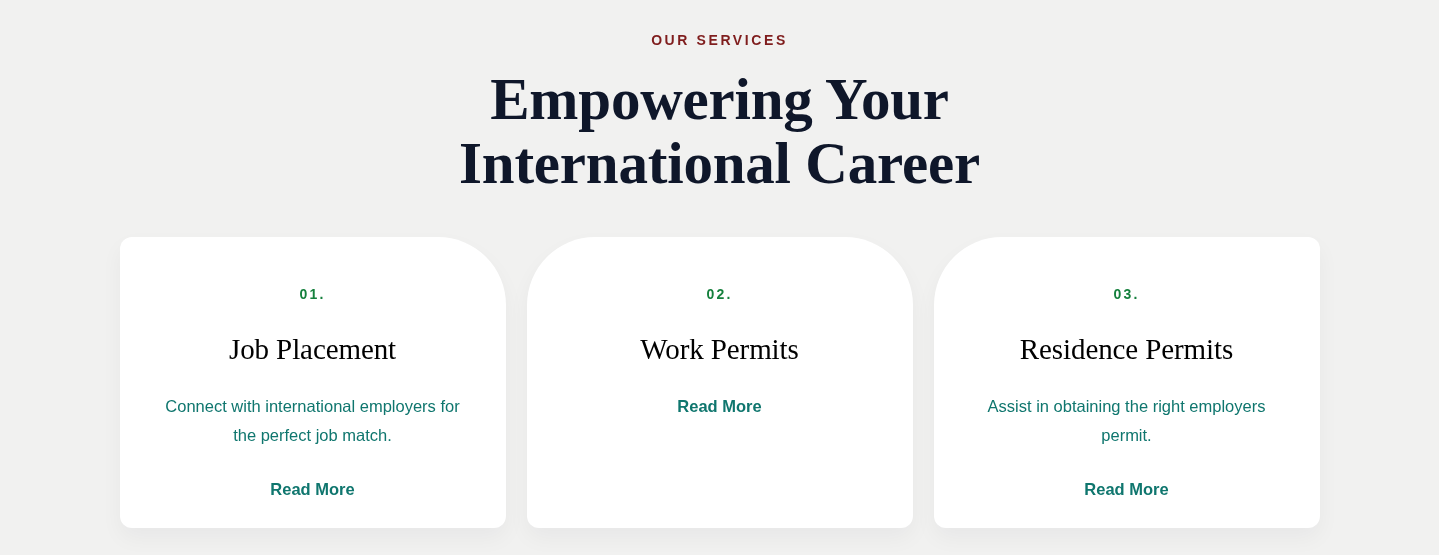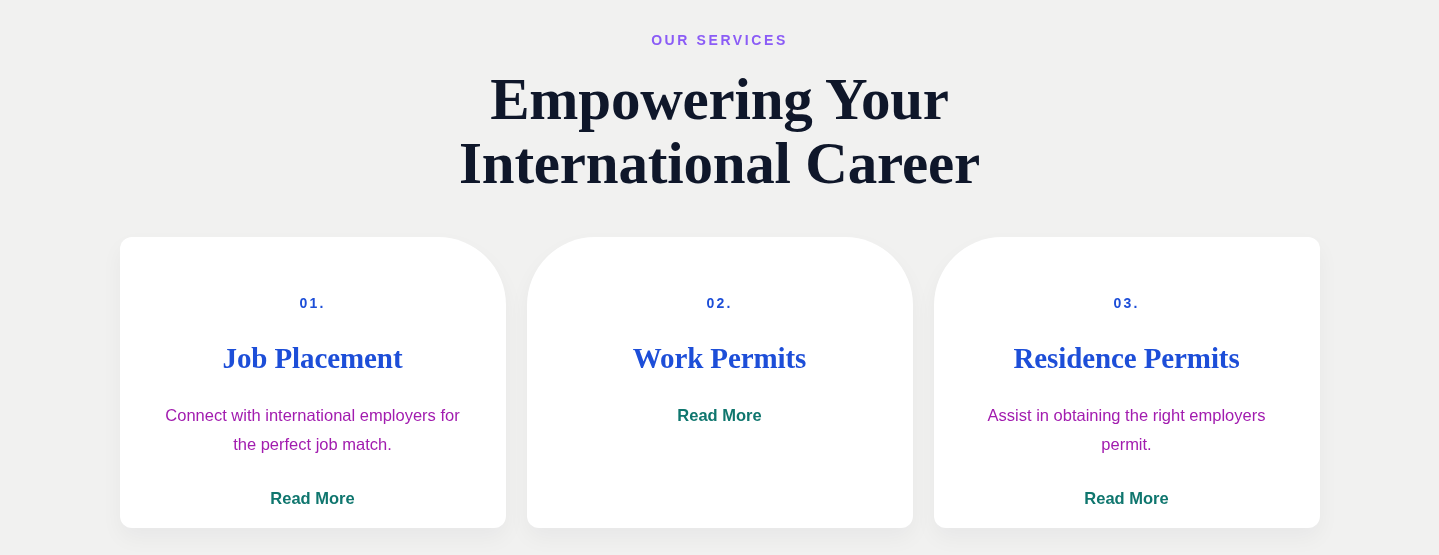--- a/index.html
+++ b/index.html
@@ -26,21 +26,21 @@
     width: 100%;
     text-align: center;
     padding-top: 33px;
   }
 
   .eyebrow {
     font-family: "Liberation Sans", sans-serif;
     font-size: 14px;
     font-weight: 700;
     letter-spacing: 2.6px;
-    color: #8b5cf6;
+    color: #7f1d1d;
     text-transform: uppercase;
     line-height: 1;
     margin: 0;
   }
 
   .section-title {
     font-family: "Liberation Serif", serif;
     font-size: 59px;
     font-weight: 700;
     color: #0f172a;
@@ -85,40 +85,40 @@
   
   .card.card-3 {
     border-radius: 68px 12px 12px 12px;
   }
 
   .card-number {
     font-family: "Liberation Sans", sans-serif;
     font-size: 14px;
     font-weight: 700;
     letter-spacing: 2.2px;
-    color: #1d4ed8;
+    color: #15803d;
     line-height: 1;
-    margin: 9px;
+    margin: 0;
   }
 
   .card-title {
     font-family: "Liberation Serif", serif;
     font-size: 29px;
-    font-weight: 700;
-    color: #1d4ed8;
+    font-weight: 400;
+    color: #000000;
     line-height: 1.15;
     letter-spacing: -0.1px;
     margin: 32px 0 0 0;
   }
 
   .card-desc {
     font-family: "Liberation Sans", sans-serif;
     font-size: 16.5px;
     font-weight: 400;
-    color: #a21caf;
+    color: #0f766e;
     line-height: 1.72;
     margin: 26px auto 0 auto;
     max-width: 310px;
   }
 
   .card-link {
     display: inline-block;
     font-family: "Liberation Sans", sans-serif;
     font-size: 16.5px;
     font-weight: 700;

